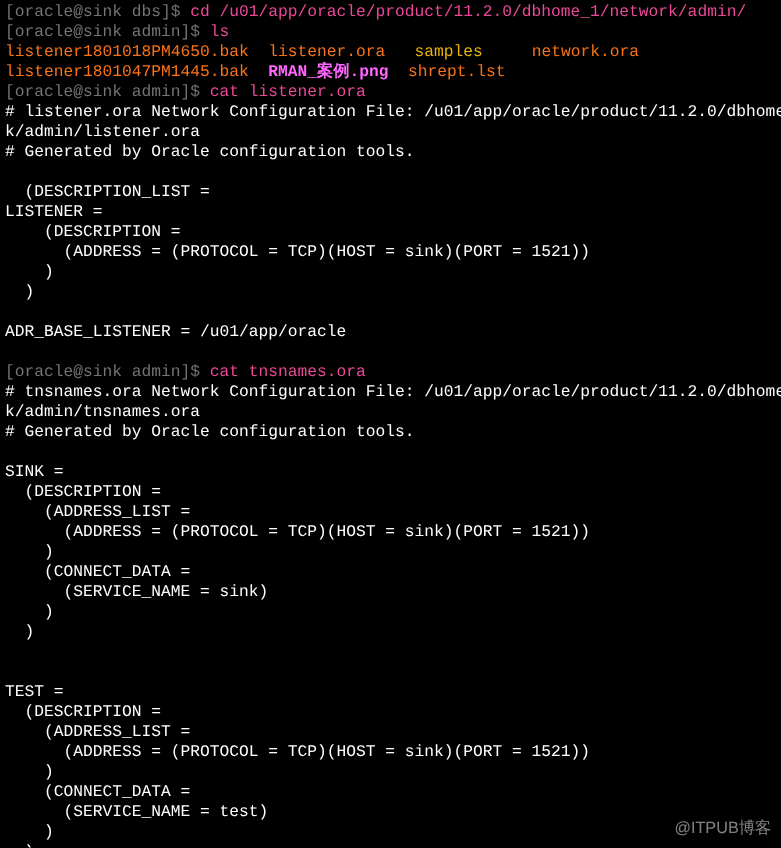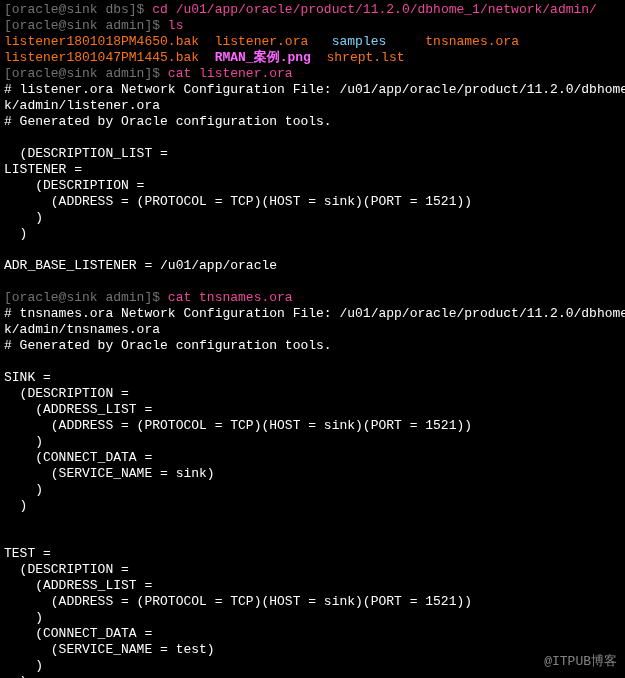--- a/index.html
+++ b/index.html
@@ -23,46 +23,46 @@
       white-space: pre;
       min-height: 16px;
     }
     .prompt-userhost {
       color: #737373;
     }
     .cmd {
       color: #ec4899;
     }
     .dir-link {
-      color: #7dd3fc;
+      color: #eab308;
       margin-top: 40px;
     }
     .image-file {
       color: #ff66ff;
       font-weight: bold;
     }
     .normal {
       color: #f97316;
     }
     .watermark {
       position: absolute;
       bottom: 8px;
       right: 8px;
       color: rgba(255,255,255,0.5);
       font-size: 13px;
-      font-family: Liberation Mono, monospace;
+      font-family: Liberation Sans, sans-serif;
     }
   </style>
 </head>
 <body>
 
 <div>
   <div class="line"><span class="prompt-userhost">[oracle@sink dbs]$ </span><span class="cmd">cd /u01/app/oracle/product/11.2.0/dbhome_1/network/admin/</span></div>
   <div class="line"><span class="prompt-userhost">[oracle@sink admin]$ </span><span class="cmd">ls</span></div>
-  <div class="line"><span class="normal">listener1801018PM4650.bak</span><span class="normal">  </span><span class="normal">listener.ora</span><span class="normal">   </span><span class="dir-link">samples</span><span class="normal">     </span><span class="normal">tnsnames.ora</span></div>
+  <div class="line"><span class="normal">listener1801018PM4650.bak</span><span class="normal">  </span><span class="normal">listener.ora</span><span class="normal">   </span><span class="dir-link">samples</span><span class="normal">     </span><span class="normal">network.ora</span></div>
   <div class="line"><span class="normal">listener1801047PM1445.bak</span><span class="normal">  </span><span class="image-file">RMAN_案例.png</span><span class="normal">  </span><span class="normal">shrept.lst</span></div>
   <div class="line"><span class="prompt-userhost">[oracle@sink admin]$ </span><span class="cmd">cat listener.ora</span></div>
   <div class="line"># listener.ora Network Configuration File: /u01/app/oracle/product/11.2.0/dbhome_1/networ</div>
   <div class="line">k/admin/listener.ora</div>
   <div class="line"># Generated by Oracle configuration tools.</div>
   <div class="line"></div>
   <div class="line">  (DESCRIPTION_LIST =</div>
   <div class="line">LISTENER =</div>
   <div class="line">    (DESCRIPTION =</div>
   <div class="line">      (ADDRESS = (PROTOCOL = TCP)(HOST = sink)(PORT = 1521))</div>

